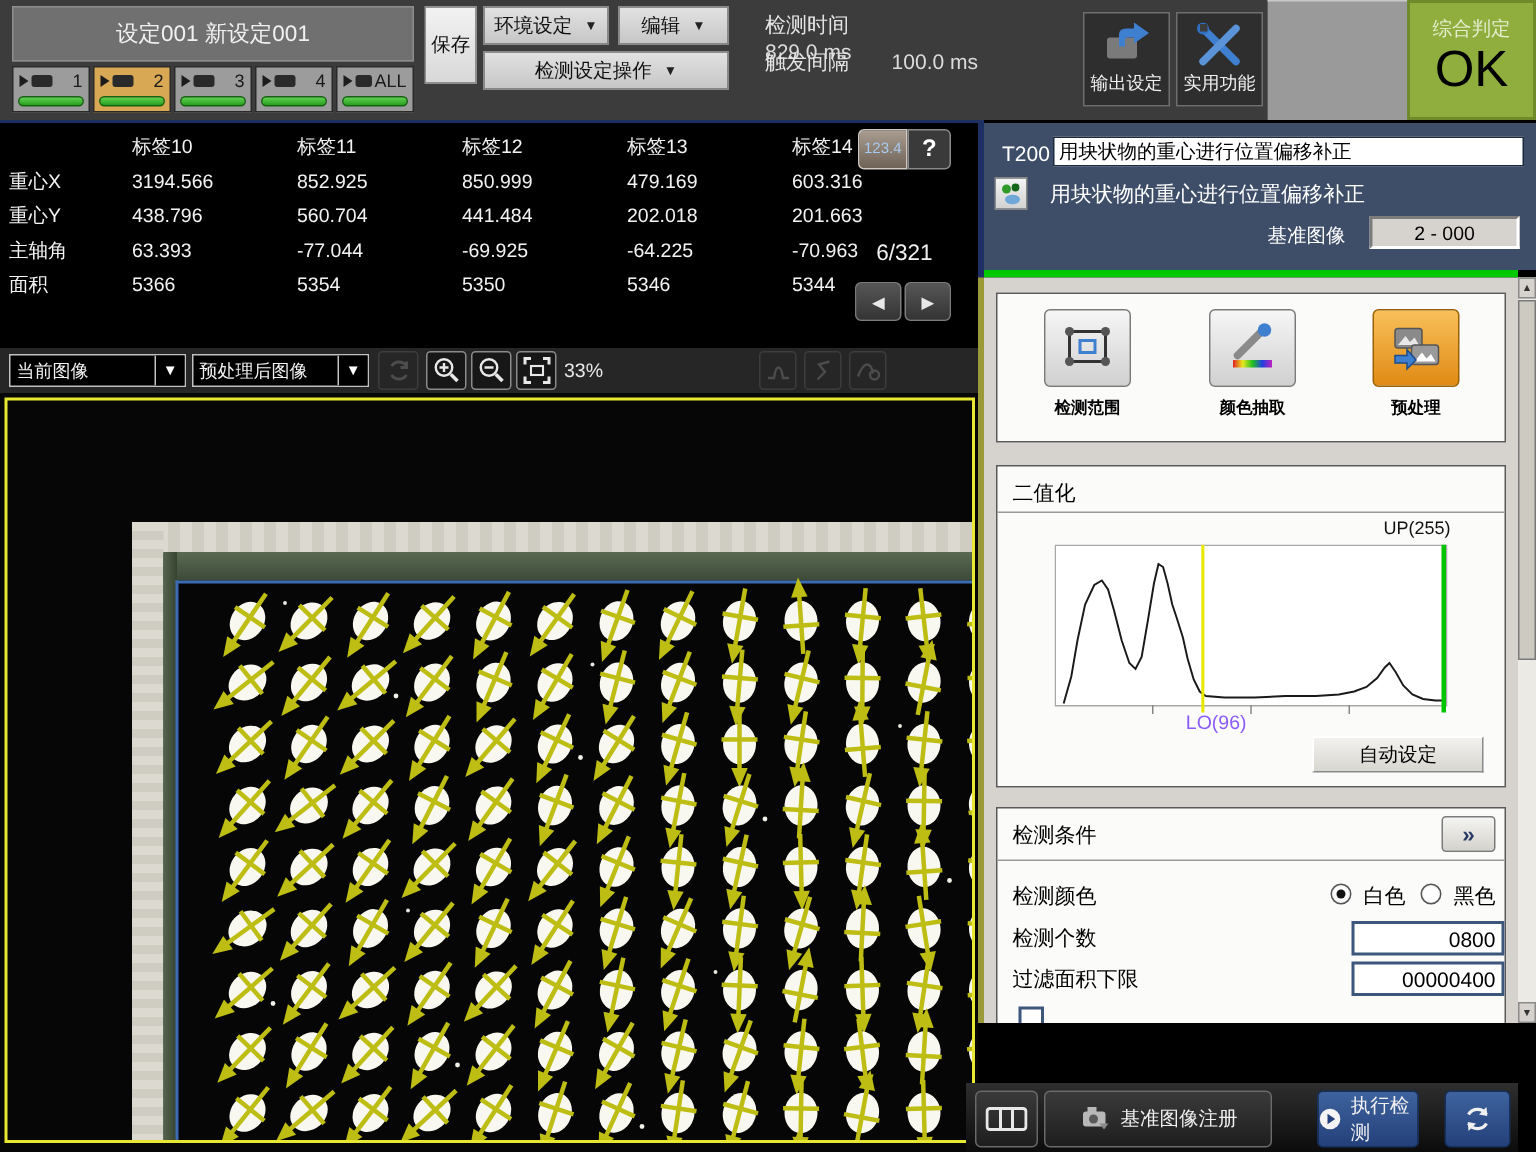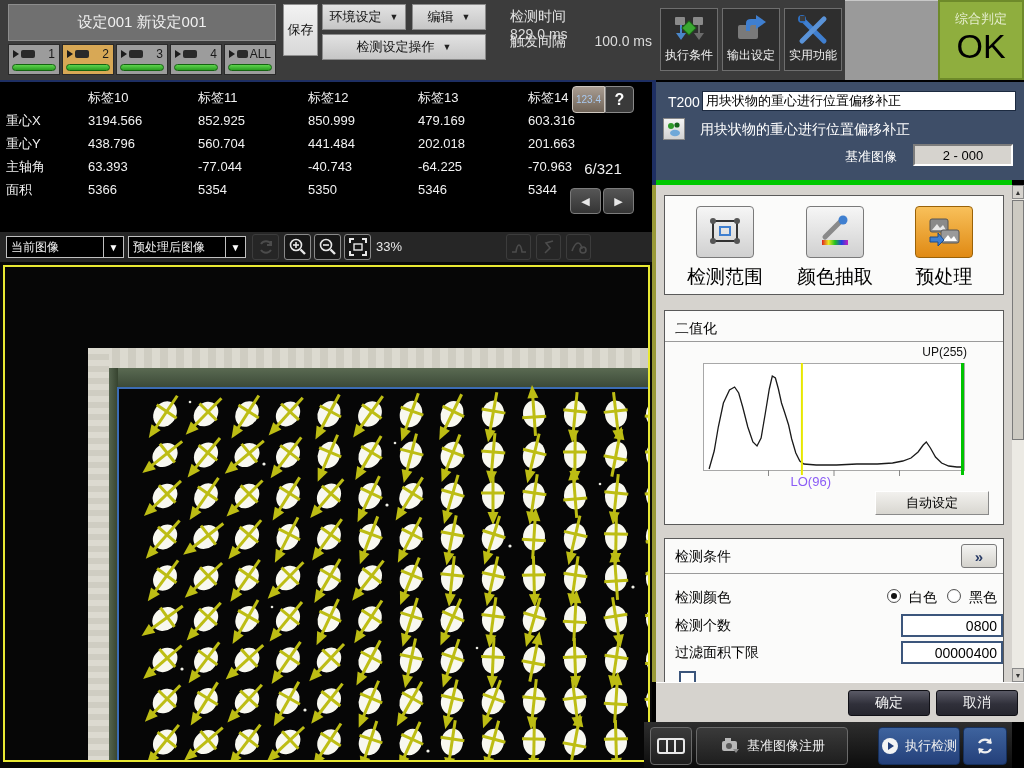--- a/index.html
+++ b/index.html
@@ -71,21 +71,21 @@
   .ref-lbl{position:absolute;left:189px;top:66px;color:#fff;font-size:13px;}
   .ref-val{position:absolute;left:257px;top:62px;width:100px;height:22px;background:#d6d3ce;border-top:2px solid #7c7c7c;border-left:2px solid #7c7c7c;border-right:2px solid #fff;border-bottom:2px solid #fff;font-size:13px;color:#000;display:flex;align-items:center;justify-content:center;}
   .green-line{position:absolute;left:656px;top:180px;width:356px;height:5px;background:#00c800;}
   .splitter{position:absolute;left:652px;top:185px;width:4px;height:497px;background:#9a9a38;}
   .panel-body{position:absolute;left:656px;top:185px;width:356px;height:497px;background:#d6d3ce;overflow:hidden;}
   .gbox{position:absolute;left:8px;width:340px;background:#fbfbfa;border:1px solid #5a5a5a;}
   .gtitle{position:absolute;left:10px;top:9px;font-size:14px;color:#000;}
   .gsep{position:absolute;left:0;right:0;height:1px;background:#9a9a9a;}
   .toolbtn{position:absolute;top:10px;width:58px;height:52px;background:linear-gradient(#f6f6f6,#d0d0d0);border:1px solid #7a7a7a;border-radius:4px;display:flex;align-items:center;justify-content:center;}
   .toolbtn.sel{background:linear-gradient(#f8c05a,#e08a14);border-color:#9a6208;}
-  .toollbl{position:absolute;top:68px;width:80px;text-align:center;font-size:19px;color:#000;}
+  .toollbl{position:absolute;top:68px;width:80px;text-align:center;font-size:11px;color:#000;font-weight:bold;}
   .hist-wrap{position:absolute;left:38px;top:52px;width:262px;height:108px;}
   .up-lbl{position:absolute;right:36px;top:34px;font-size:12px;color:#111;}
   .lo-lbl{position:absolute;left:112px;top:163px;width:54px;text-align:right;font-size:13px;color:#8b5cf6;}
   .autoset{position:absolute;left:210px;top:180px;width:114px;height:24px;background:linear-gradient(#f2f1ee,#d8d6d0);border:1px solid #8a8a8a;border-top-color:#fff;border-left-color:#fff;font-size:13px;color:#000;}
   .expand-btn{position:absolute;right:6px;top:5px;width:36px;height:24px;background:linear-gradient(#f4f4f2,#d4d2cc);border:1px solid #7a7a7a;border-radius:3px;color:#2a3c66;font-weight:bold;font-size:15px;}
   .drow-lbl{position:absolute;left:10px;font-size:14px;color:#000;}
   .radio{position:absolute;width:14px;height:14px;border-radius:50%;border:1px solid #555;background:radial-gradient(#fff 55%,#cfcfcf);}
   .radio.on::after{content:"";position:absolute;left:3px;top:3px;width:6px;height:6px;border-radius:50%;background:#111;}
   .ropt{position:absolute;font-size:14px;color:#000;}
   .dinput{position:absolute;width:102px;height:23px;border:2px solid #3c567c;background:#fff;font-size:14px;color:#000;text-align:right;padding:0 4px;}
@@ -165,32 +165,20 @@
         <div class="tab">
           <div class="trow">
             <span class="play"></span>
             <span class="cam"></span>
             <span class="tnum">ALL</span>
           </div>
           <div class="gbar"></div>
         </div>
       </div>
 
-    <div class="icon-btn" style="left:660px;">
-      <div class="ig">
-        <svg width="34" height="30" viewBox="0 0 34 30">
-          <rect x="3" y="2" width="10" height="8" rx="1" fill="#8a8a8a"></rect>
-          <rect x="21" y="2" width="10" height="8" rx="1" fill="#8a8a8a"></rect>
-          <path d="M8 10 L8 18 L4 18 L9 25 L14 18 L10 18 L10 10 Z" fill="#4a86c8"></path>
-          <path d="M26 10 L26 18 L22 18 L27 25 L32 18 L28 18 L28 10 Z" fill="#6a6a6a"></path>
-          <rect x="12" y="8" width="10" height="10" transform="rotate(45 17 13)" fill="#3aa832" stroke="#1c6a16"></rect>
-        </svg>
-      </div>
-      <span>执行条件</span>
-    </div>
     <div class="icon-btn" style="left:722px;">
       <div class="ig">
         <svg width="34" height="30" viewBox="0 0 34 30">
           <rect x="4" y="10" width="20" height="14" rx="2" fill="#7a7a7a"></rect>
           <path d="M12 16 L12 8 Q12 4 17 4 L22 4 L22 0 L32 7 L22 14 L22 10 L18 10 Q16 10 16 12 L16 16 Z" fill="#3f7fd0"></path>
         </svg>
       </div>
       <span>输出设定</span>
     </div>
     <div class="icon-btn" style="left:784px;">
@@ -233,21 +221,21 @@
         <div class="cell">603.316</div>
         <div class="cell">重心Y</div>
         <div class="cell">438.796</div>
         <div class="cell">560.704</div>
         <div class="cell">441.484</div>
         <div class="cell">202.018</div>
         <div class="cell">201.663</div>
         <div class="cell">主轴角</div>
         <div class="cell">63.393</div>
         <div class="cell">-77.044</div>
-        <div class="cell">-40.743</div>
+        <div class="cell">-69.925</div>
         <div class="cell">-64.225</div>
         <div class="cell">-70.963</div>
         <div class="cell">面积</div>
         <div class="cell">5366</div>
         <div class="cell">5354</div>
         <div class="cell">5350</div>
         <div class="cell">5346</div>
         <div class="cell">5344</div>
       </div>
   </div>
@@ -1214,43 +1202,39 @@
       <span class="chkbox"></span>
     </div>
   </div>
 
   <div class="vscroll">
     <div class="sbtn" style="top:0;">▲</div>
     <div class="sthumb"></div>
     <div class="sbtn" style="bottom:0;">▼</div>
   </div>
 
-  <div class="okcancel">
-    <button class="dkbtn" style="left:192px;">确定</button>
-    <button class="dkbtn" style="left:280px;">取消</button>
-  </div>
 
   <div class="bottombar">
     <div class="bbtn" style="left:6px;width:42px;">
       <svg width="28" height="18" viewBox="0 0 28 18">
         <rect x="1" y="2" width="26" height="14" rx="2" fill="none" stroke="#e8e8e8" stroke-width="2"></rect>
         <line x1="10" y1="2" x2="10" y2="16" stroke="#e8e8e8" stroke-width="2"></line>
         <line x1="18" y1="2" x2="18" y2="16" stroke="#e8e8e8" stroke-width="2"></line>
       </svg>
     </div>
     <div class="bbtn" style="left:52px;width:152px;">
       <svg width="22" height="20" viewBox="0 0 22 20">
         <rect x="3" y="5" width="15" height="10" rx="2" fill="#b8b8b8"></rect>
         <circle cx="10" cy="10" r="3" fill="#5a5a5a"></circle>
         <rect x="6" y="2" width="6" height="4" fill="#b8b8b8"></rect>
         <path d="M14 13 L20 13 L17 17 Z" fill="#8a8a8a"></path>
       </svg>
       <span>基准图像注册</span>
     </div>
-    <div class="bbtn blue" style="left:234px;width:82px;justify-content:center;">
+    <div class="bbtn blue" style="left:234px;width:68px;justify-content:center;">
       <svg width="18" height="18" viewBox="0 0 18 18">
         <circle cx="9" cy="9" r="8" fill="#f4f4f4"></circle>
         <path d="M7 5 L13 9 L7 13 Z" fill="#24407a"></path>
       </svg>
       <span>执行检测</span>
     </div>
     <div class="bbtn blue" style="left:319px;width:44px;">
       <svg width="22" height="22" viewBox="0 0 22 22">
         <path d="M5 8 A7 7 0 0 1 17 8" fill="none" stroke="#f0f0f0" stroke-width="2.2"></path>
         <path d="M17 14 A7 7 0 0 1 5 14" fill="none" stroke="#f0f0f0" stroke-width="2.2"></path>

